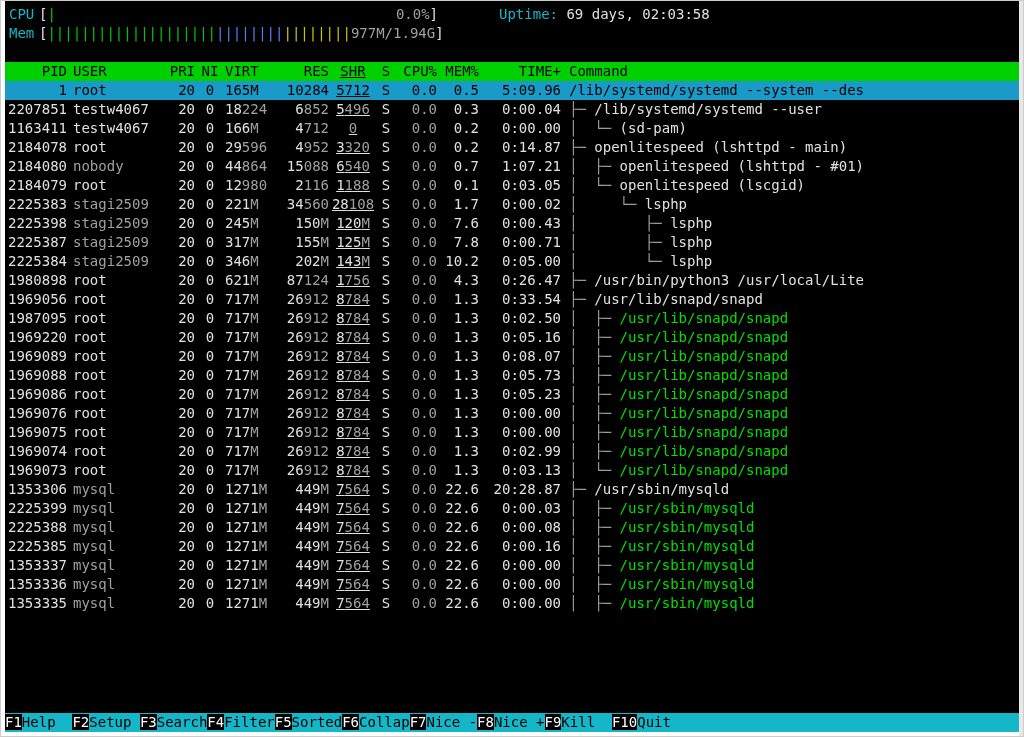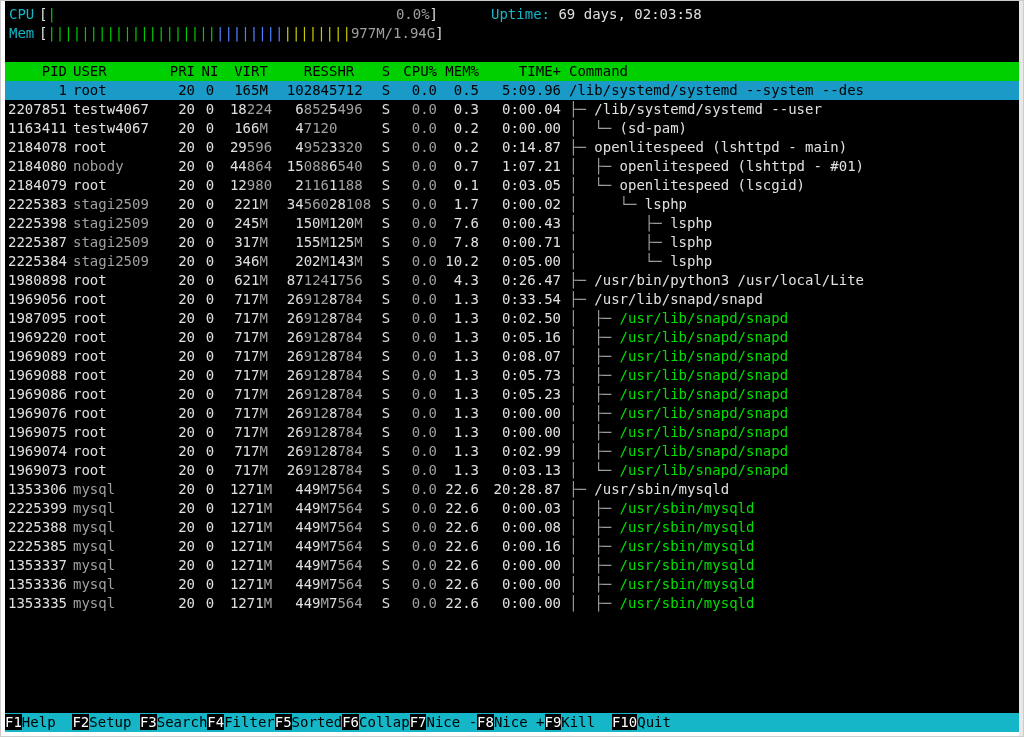--- a/index.html
+++ b/index.html
@@ -22,43 +22,43 @@
     width:1024px;height:737px;background:#fff;margin:0 auto;position:relative;
     box-sizing:border-box;overflow:hidden;border:1px solid #ccc;
   }
   .term{
     position:absolute;left:4px;top:0;right:4px;bottom:4px;
     background:var(--bg);color:var(--white);
     font-family:Consolas,Menlo,monospace;font-size:14px;line-height:19px;
     letter-spacing:0;
     overflow:hidden;
   }
-  .top{display:flex;padding:4px 4px 0 4px;}
+  .top{display:flex;padding:4px 4px 0 4px;gap:8px;}
   .meters{flex:0 0 470px;}
   .sysinfo{padding-left:12px;}
   .line{white-space:pre;}
   .cyan{color:var(--cyan);} .green{color:var(--green);} .grey{color:var(--grey);}
   .white{color:var(--white);}
   .blue{color:var(--blue);} .bgreen{color:#00e000;}
   .bar{display:inline-block;}
   .meter-lbl{color:var(--cyan);display:inline-block;width:30px;}
   .bracket{color:var(--white);}
   table{border-collapse:collapse;width:100%;table-layout:fixed;font-family:inherit;font-size:inherit;}
   thead tr{background:var(--headgreen);color:var(--headfg);border-radius:9px;}
   thead td{padding:0;white-space:pre;font-weight:normal;}
   tbody td{padding:0;white-space:pre;overflow:hidden;}
   tbody tr{color:var(--white);}
   tr.sel{background:var(--sel);color:#000;}
   .pid{text-align:right;width:62px;}
   .user{width:86px;padding-left:6px;}
   .pri{text-align:right;width:36px;}
   .ni{text-align:center;width:30px;}
-  .virt{text-align:center;width:52px;}
+  .virt{text-align:left;width:52px;}
   .res{text-align:right;width:52px;}
-  .shr{text-align:left;width:48px;}
+  .shr{text-align:center;width:48px;text-decoration:underline;}
   .s{text-align:center;width:18px;}
   .cpu{text-align:right;width:42px;}
   .mem{text-align:right;width:42px;}
   .time{text-align:right;width:82px;}
   .cmd{padding-left:8px;margin-left:20px;}
   .tree{color:var(--grey);}
   .fn{position:absolute;left:0;right:0;bottom:0;background:var(--fnbg);color:var(--fnfg);
     font-family:inherit;font-size:inherit;line-height:19px;white-space:pre;}
   .fk{background:#000;color:#fff;}
   .scroll{position:absolute;right:0;top:0;bottom:0;width:4px;background:#e8e8e8;}

